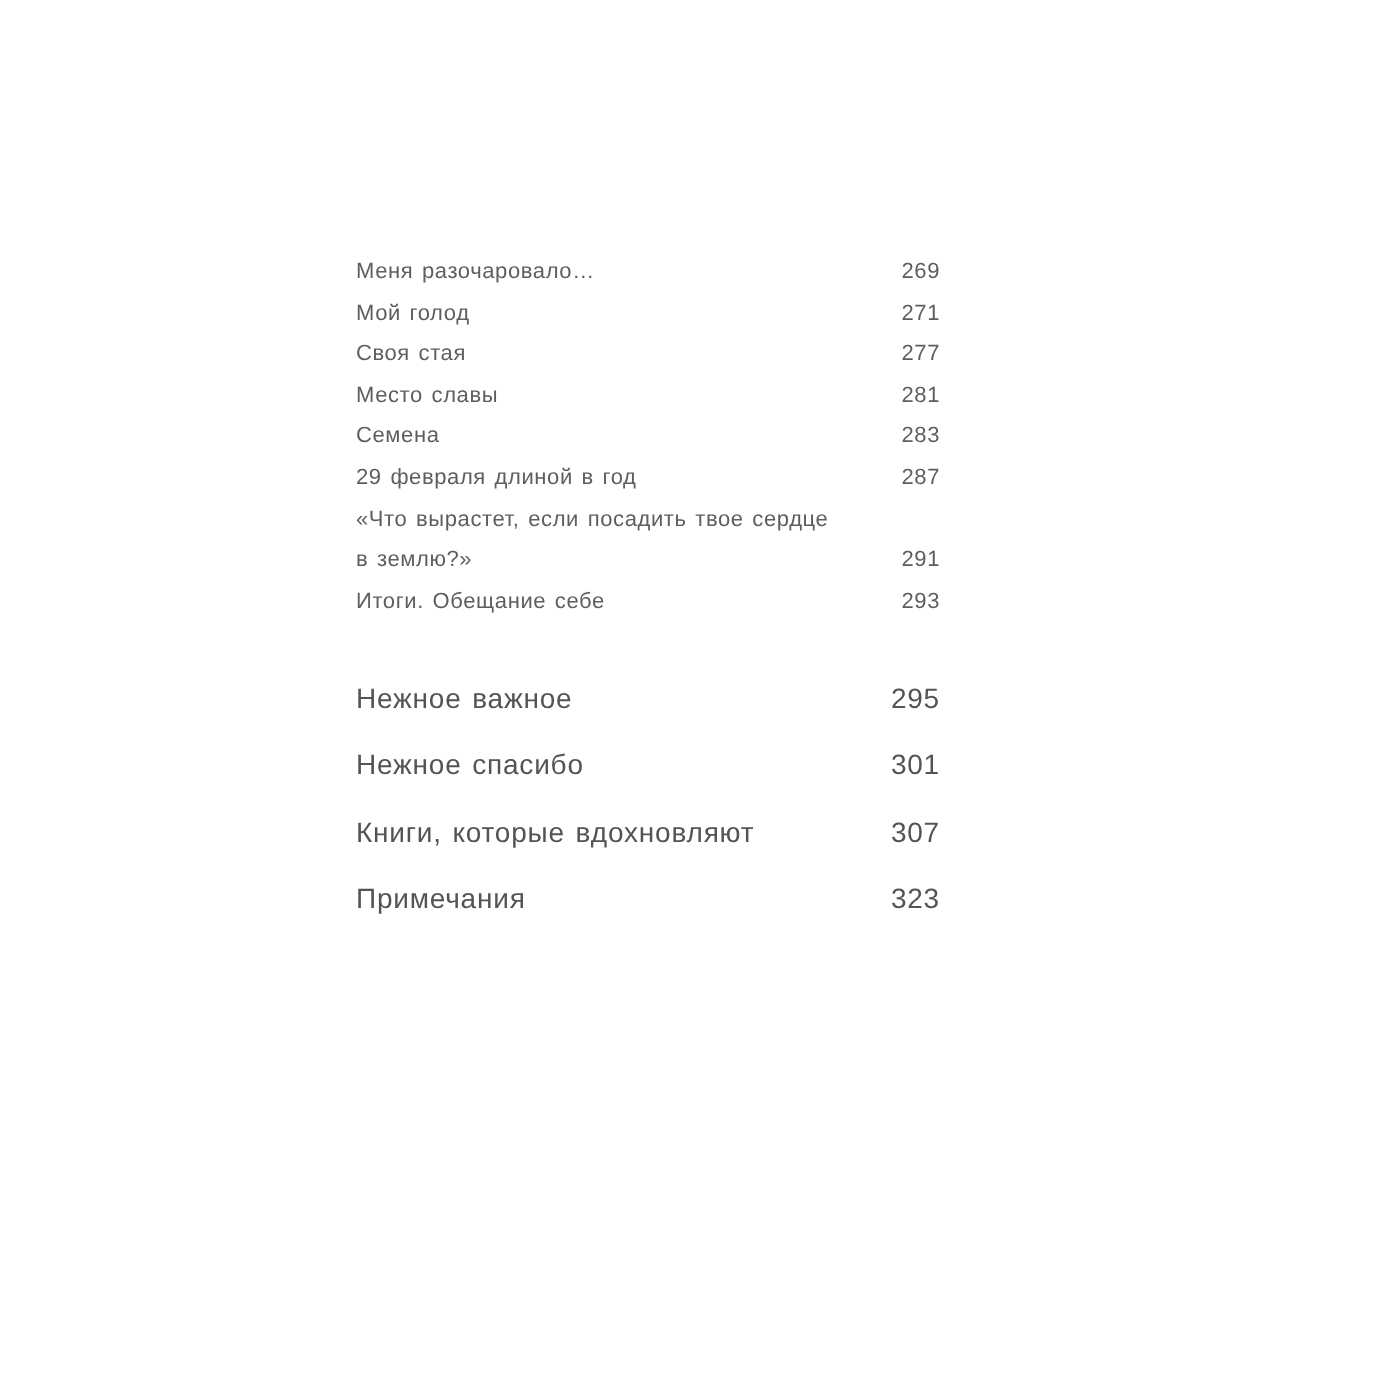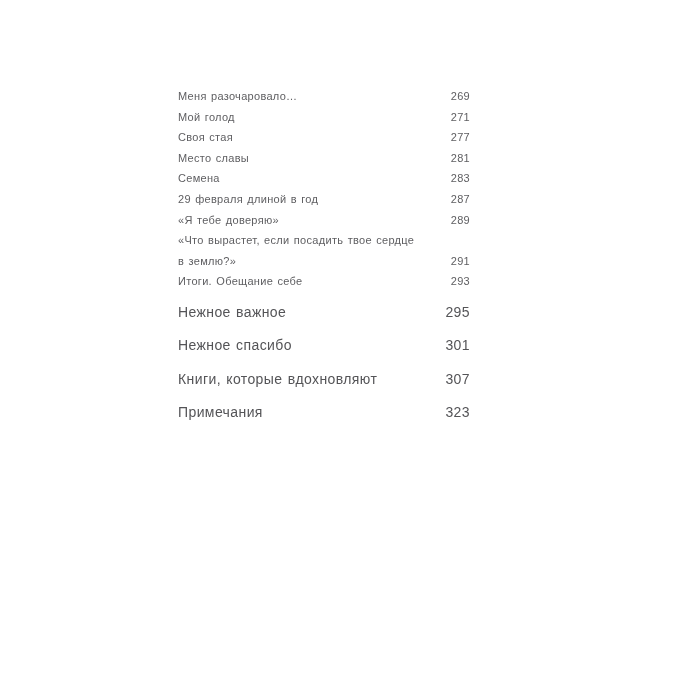--- a/index.html
+++ b/index.html
@@ -21,20 +21,21 @@
   }
   .toc {
     position: absolute;
     left: 178px;
     top: 86px;
     width: 292px;
     color: #5e5e61;
   }
   .toc-chapters {
     width: 100%;
+    margin-top: 40px;
   }
   .chapter-row {
     display: flex;
     justify-content: space-between;
     align-items: flex-end;
     font-size: 11px;
     line-height: 20.6px;
     letter-spacing: 0.3px;
     word-spacing: 1px;
   }
@@ -48,21 +49,21 @@
     text-align: right;
   }
   .toc-sections {
     margin-top: 12px;
     width: 100%;
     color: #545457;
   }
   .section-row {
     display: flex;
     justify-content: space-between;
-    align-items: flex-start;
+    align-items: flex-end;
     height: 33.4px;
     font-size: 14px;
     letter-spacing: 0.4px;
     word-spacing: 1px;
   }
   .section-row .title {
     flex: 1 1 auto;
     padding-right: 14px;
   }
   .section-row .num {
@@ -95,24 +96,20 @@
       </div>
       <div class="chapter-row">
         <span class="title">Семена</span>
         <span class="num">283</span>
       </div>
       <div class="chapter-row">
         <span class="title">29 февраля длиной в год</span>
         <span class="num">287</span>
       </div>
       <div class="chapter-row">
-        <span class="title">«Я тебе доверяю»</span>
-        <span class="num">289</span>
-      </div>
-      <div class="chapter-row">
         <span class="title">«Что вырастет, если посадить твое сердце
 в землю?»</span>
         <span class="num">291</span>
       </div>
       <div class="chapter-row">
         <span class="title">Итоги. Обещание себе</span>
         <span class="num">293</span>
       </div>
     </div>
 

